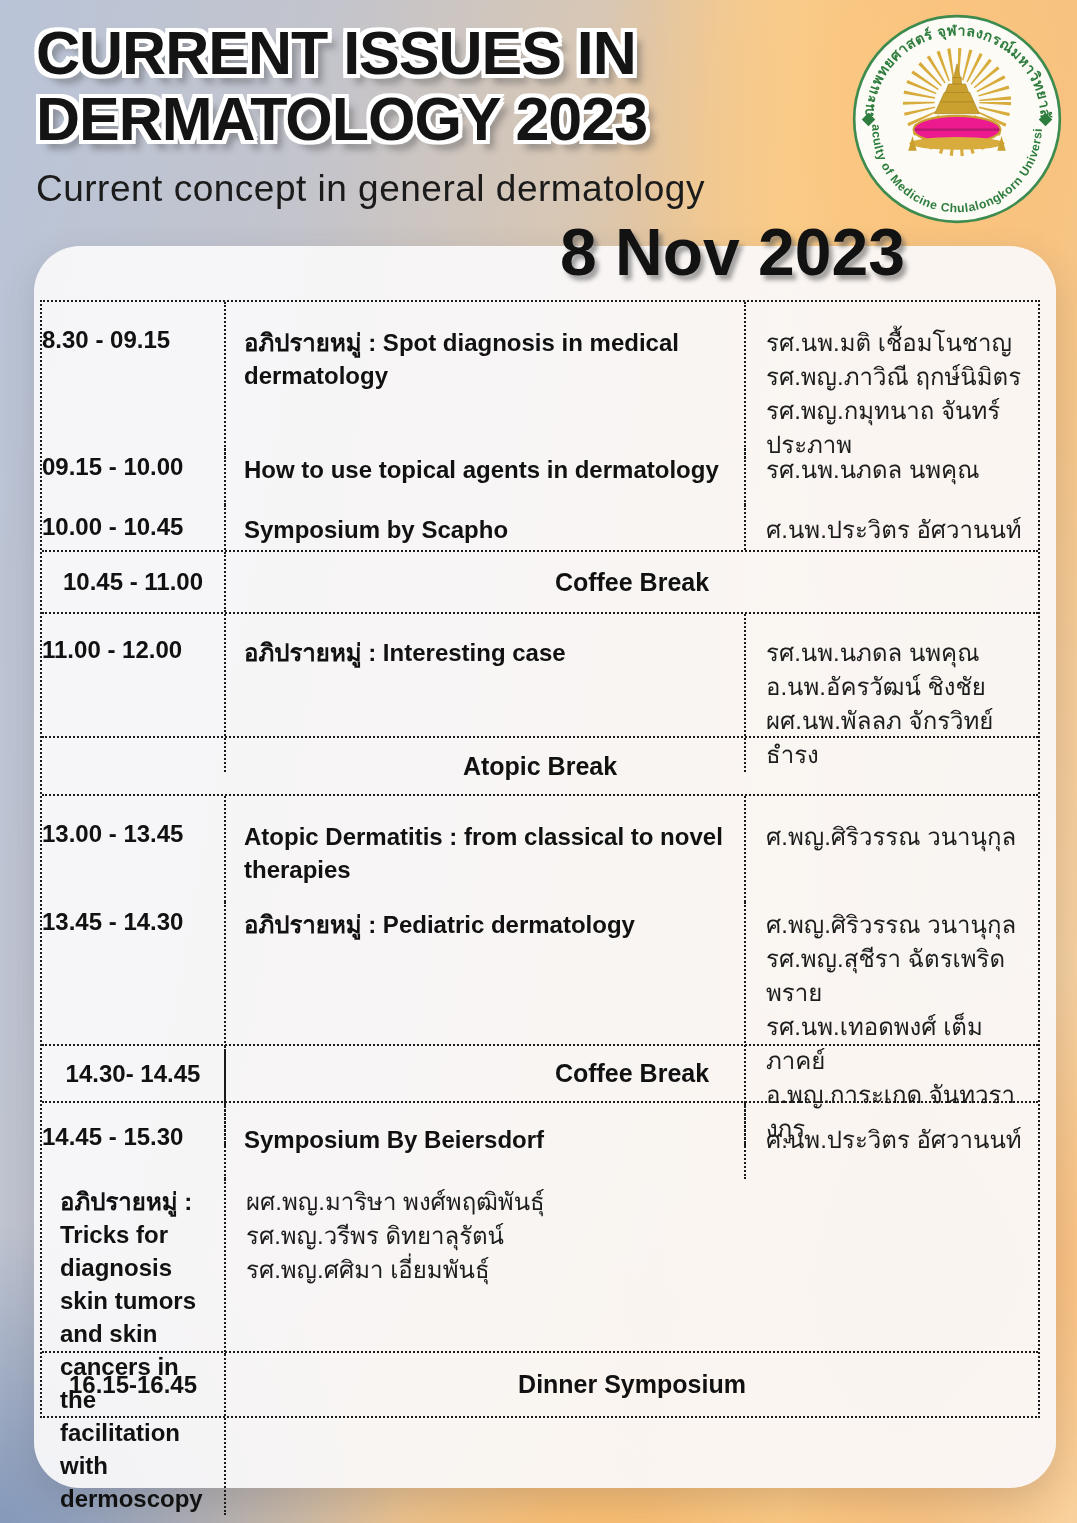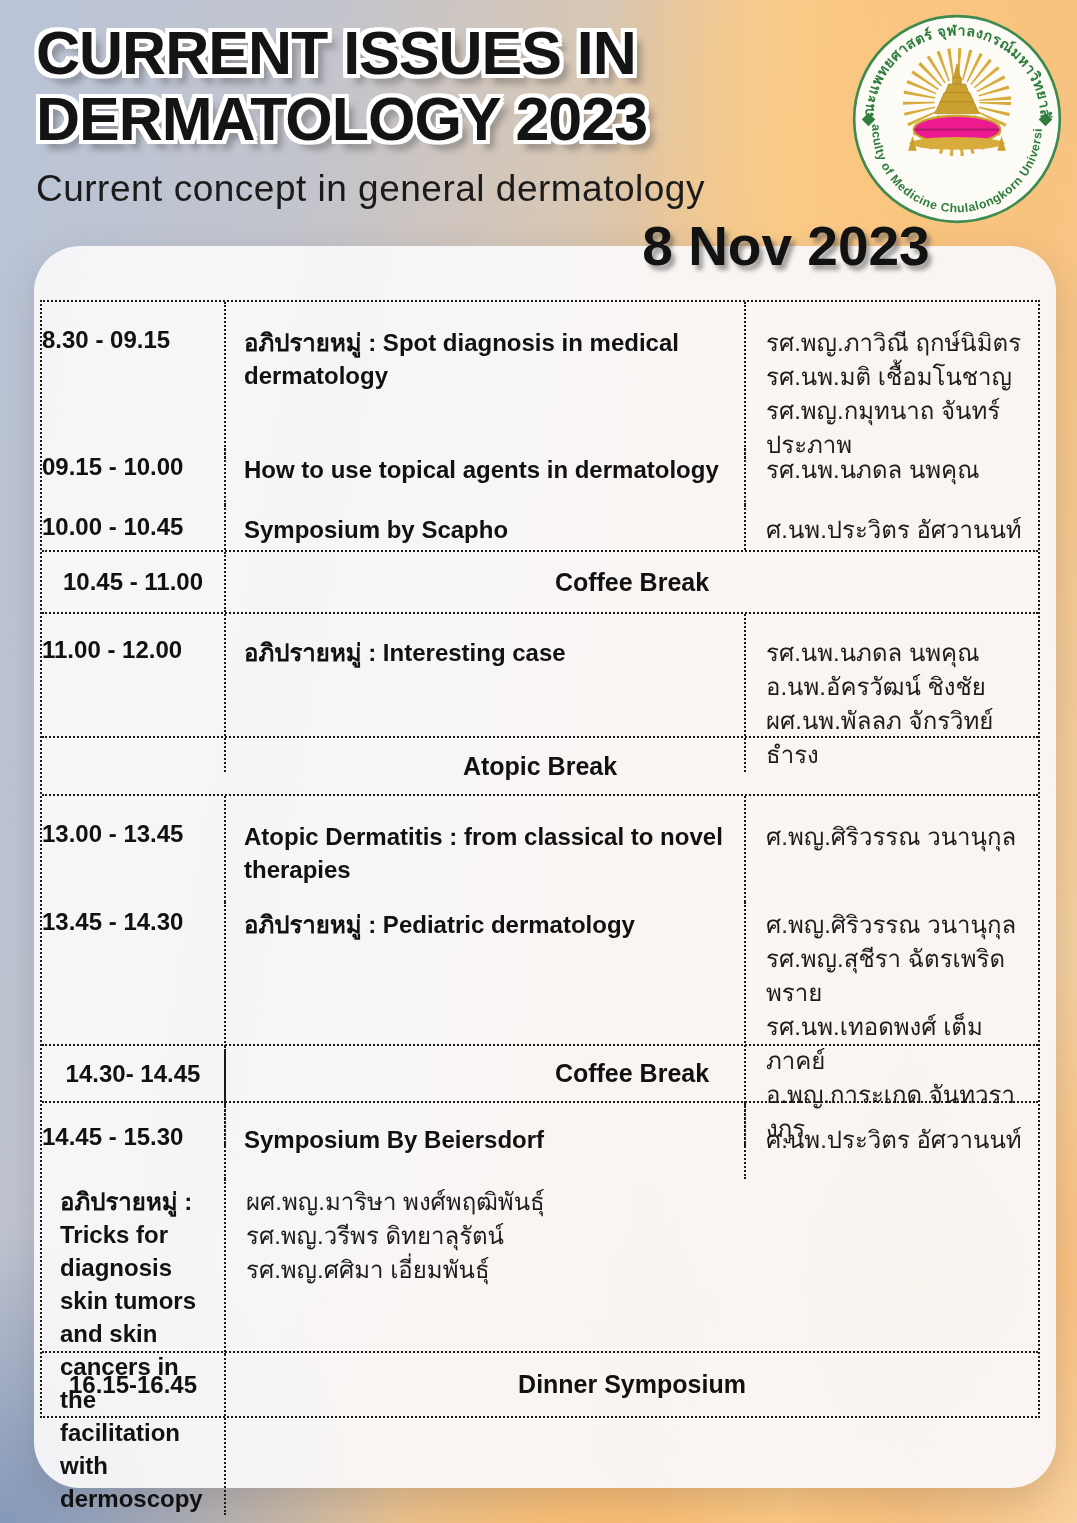--- a/index.html
+++ b/index.html
@@ -30,22 +30,22 @@
   .subtitle{
     margin-top:16px;font-size:37px;font-weight:400;color:#1b1b1b;letter-spacing:0.5px;
   }
   .logo{position:absolute;left:851px;top:13px;width:212px;height:212px;}
   .card{
     position:absolute;left:34px;top:246px;width:1022px;height:1242px;
     background:rgba(250,249,250,0.93);border-radius:46px;
     box-shadow:0 12px 34px rgba(60,60,80,0.18);
   }
   .date{
-    position:absolute;left:560px;top:214px;width:452px;text-align:center;
-    font-size:55px;font-weight:800;color:#121212;letter-spacing:0;
+    position:absolute;left:560px;top:214px;width:452px;text-align:left;
+    font-size:66px;font-weight:800;color:#121212;letter-spacing:0;
     text-shadow:4px 5px 4px rgba(90,90,90,0.55);
   }
   .table{
     position:absolute;left:40px;top:300px;width:1000px;
     border:2px dotted #1a1a1a;box-sizing:border-box;color:#111;
   }
   .trow{box-sizing:border-box;border-bottom:2px dotted #1a1a1a;}
   .trow:last-child{border-bottom:none;}
   .srow{display:grid;grid-template-columns:184px 520px 1fr;box-sizing:border-box;}
   .c-time{
@@ -112,22 +112,22 @@
 
   <div class="date">8 Nov 2023</div>
 
   <div class="table">
 
     <div class="trow" style="height:250px">
       <div class="srow" style="height:143px">
         <div class="c-time pt24">8.30 - 09.15</div>
         <div class="c-topic pt24">อภิปรายหมู่ : Spot diagnosis in medical dermatology</div>
         <div class="c-speakers pt24">
+          <div>รศ.นพ.มติ เชื้อมโนชาญ</div>
           <div>รศ.พญ.ภาวิณี ฤกษ์นิมิตร</div>
-          <div>รศ.นพ.มติ เชื้อมโนชาญ</div>
           <div>รศ.พญ.กมุทนาถ จันทร์ประภาพ</div>
         </div>
       </div>
       <div class="srow" style="height:60px">
         <div class="c-time pt8">09.15 - 10.00</div>
         <div class="c-topic pt8">How to use topical agents in dermatology</div>
         <div class="c-speakers pt8">
           <div>รศ.นพ.นภดล นพคุณ</div>
         </div>
       </div>

